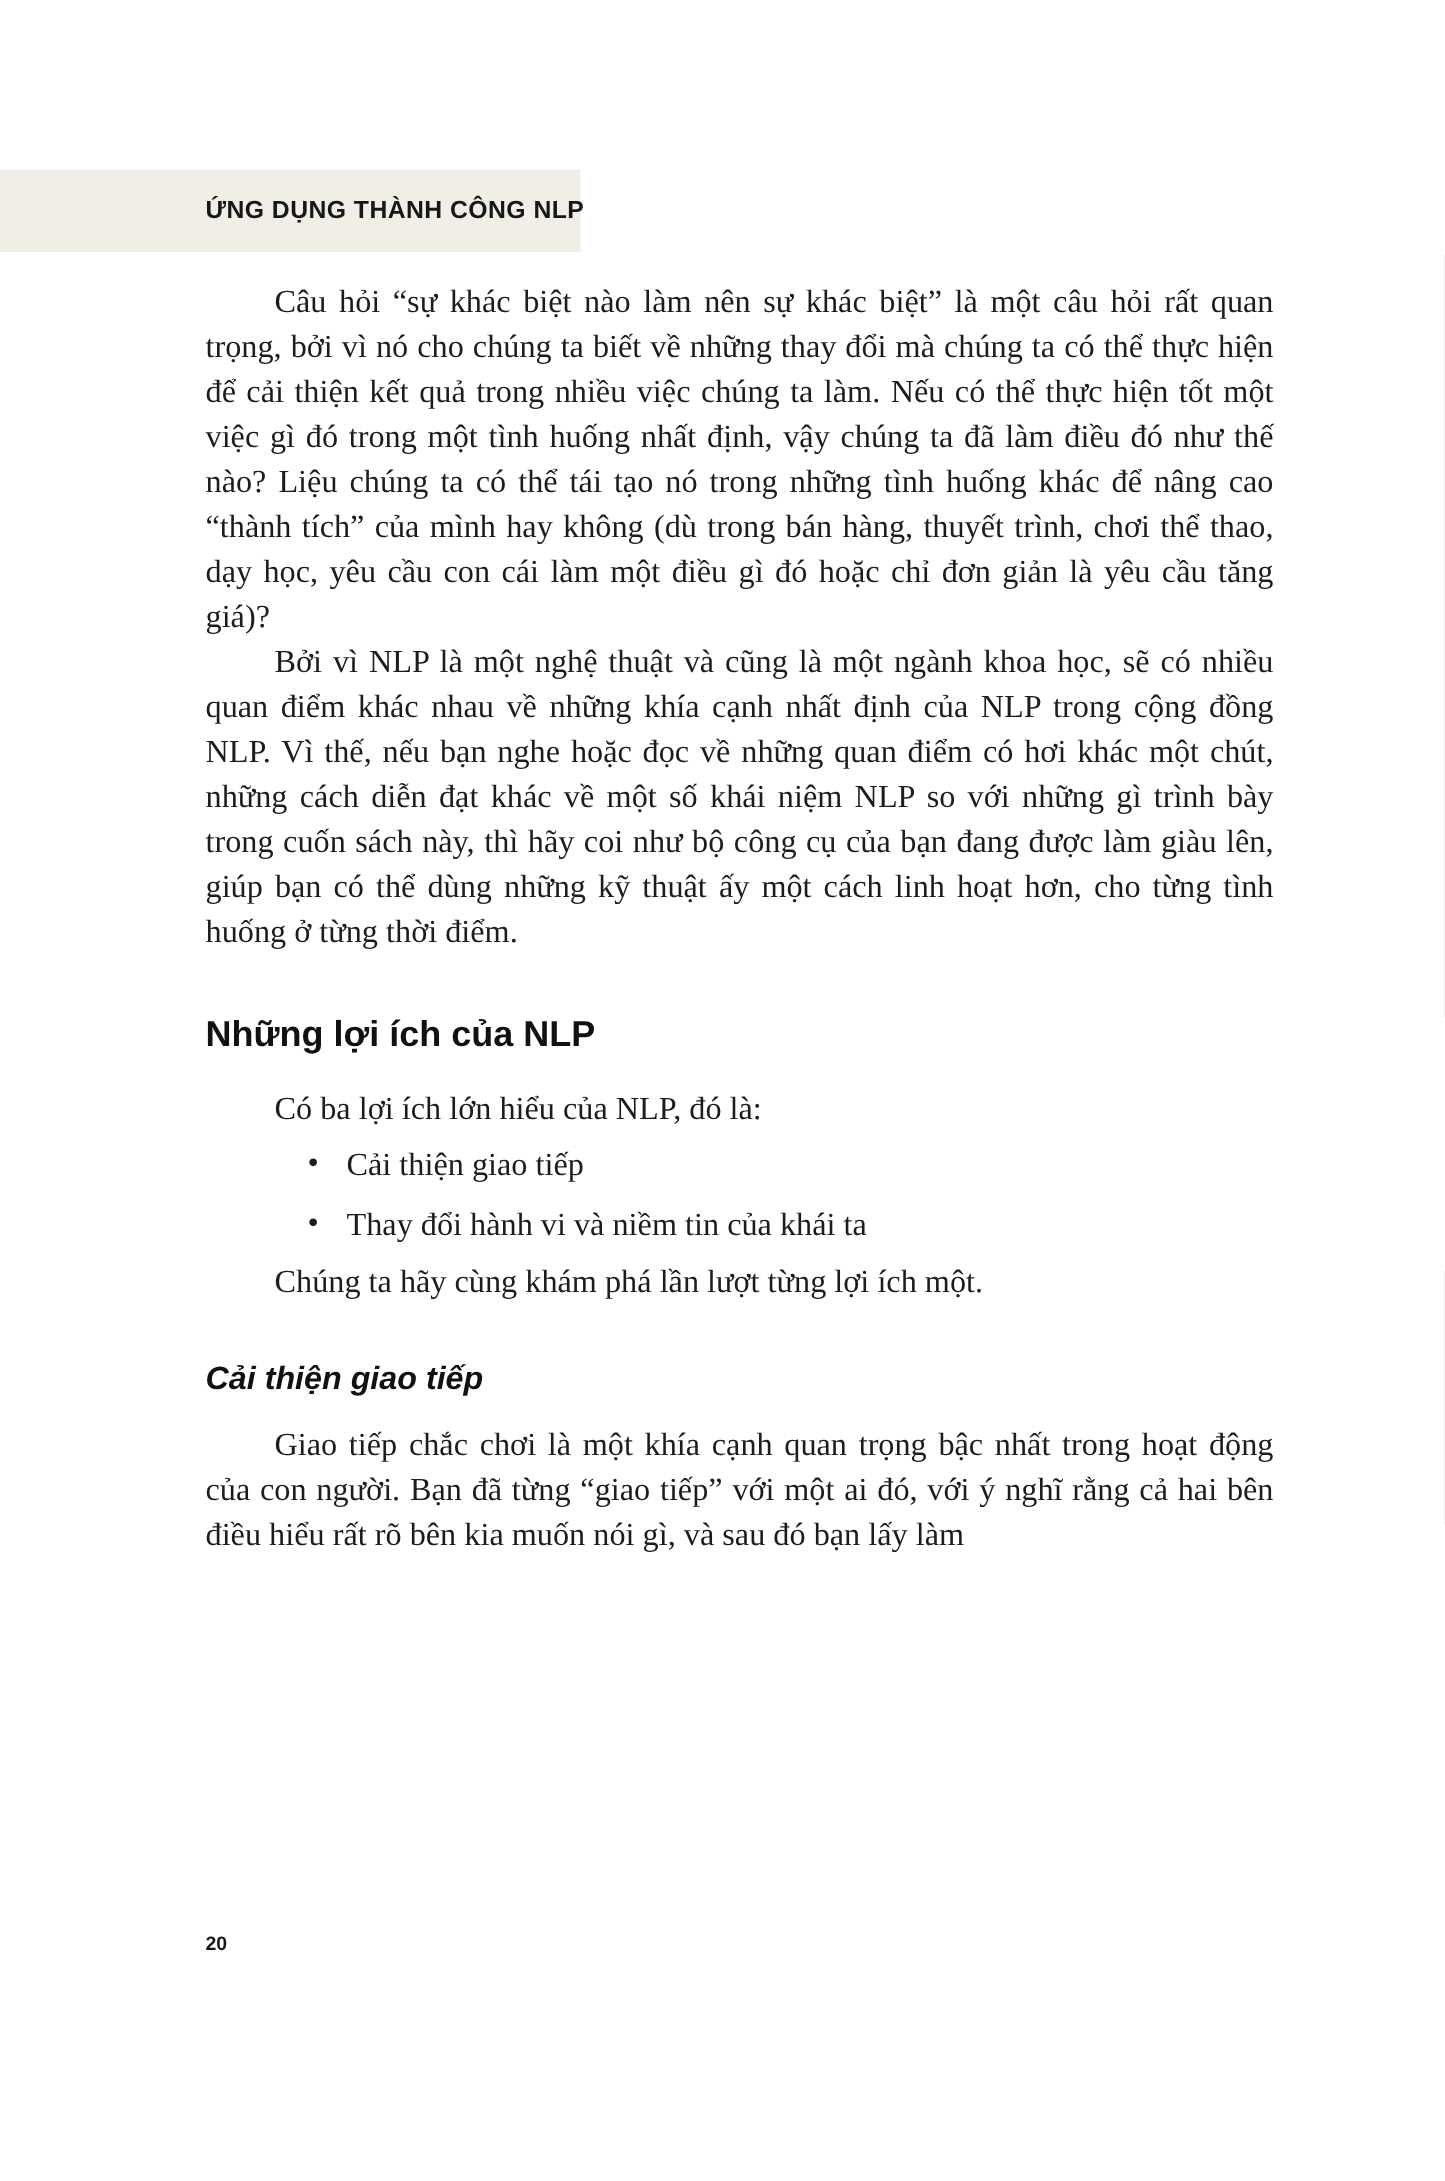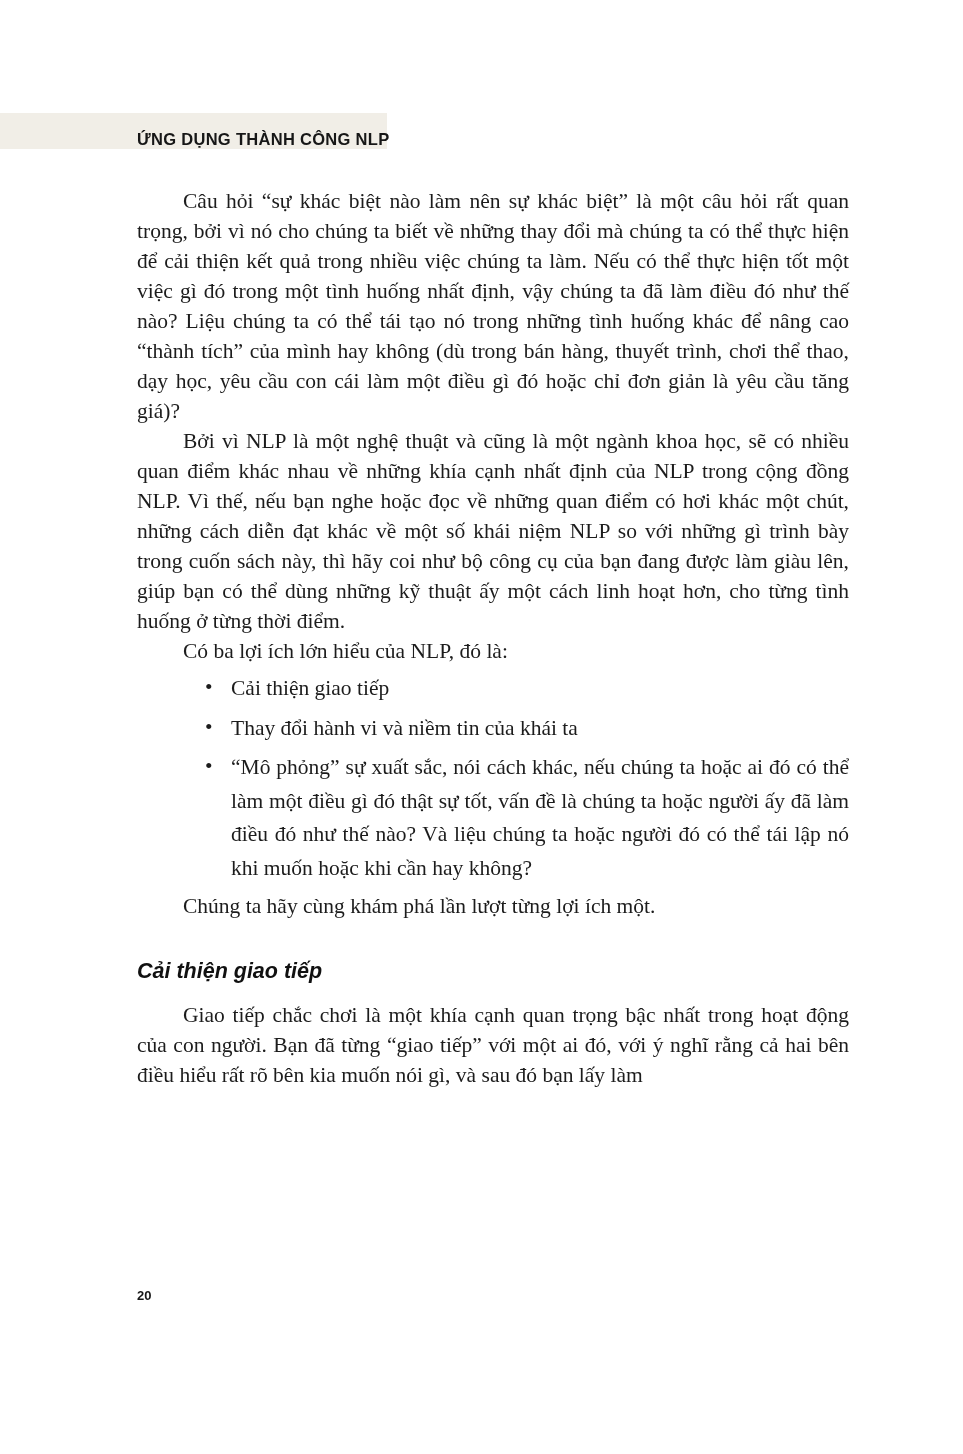--- a/index.html
+++ b/index.html
@@ -15,24 +15,24 @@
     background: #ffffff;
     color: #1c1c1c;
     font-family: "Liberation Serif", serif;
     overflow: hidden;
   }
   .header-band {
     position: absolute;
     top: 113px;
     left: 0;
     width: 387px;
-    height: 36px;
+    height: 55px;
     background: #f1eee7;
     display: flex;
-    align-items: flex-end;
+    align-items: center;
   }
   .header-title {
     font-family: "Liberation Sans", sans-serif;
     font-weight: 700;
     font-size: 16.5px;
     letter-spacing: 0.3px;
     color: #171717;
     padding-left: 137px;
     white-space: nowrap;
   }
@@ -104,27 +104,27 @@
   <div class="header-band">
     <span class="header-title">ỨNG DỤNG THÀNH CÔNG NLP</span>
   </div>
 
   <div class="content">
 
     <p class="body-para indent">Câu hỏi “sự khác biệt nào làm nên sự khác biệt” là một câu hỏi rất quan trọng, bởi vì nó cho chúng ta biết về những thay đổi mà chúng ta có thể thực hiện để cải thiện kết quả trong nhiều việc chúng ta làm. Nếu có thể thực hiện tốt một việc gì đó trong một tình huống nhất định, vậy chúng ta đã làm điều đó như thế nào? Liệu chúng ta có thể tái tạo nó trong những tình huống khác để nâng cao “thành tích” của mình hay không (dù trong bán hàng, thuyết trình, chơi thể thao, dạy học, yêu cầu con cái làm một điều gì đó hoặc chỉ đơn giản là yêu cầu tăng giá)?</p>
 
     <p class="body-para indent">Bởi vì NLP là một nghệ thuật và cũng là một ngành khoa học, sẽ có nhiều quan điểm khác nhau về những khía cạnh nhất định của NLP trong cộng đồng NLP. Vì thế, nếu bạn nghe hoặc đọc về những quan điểm có hơi khác một chút, những cách diễn đạt khác về một số khái niệm NLP so với những gì trình bày trong cuốn sách này, thì hãy coi như bộ công cụ của bạn đang được làm giàu lên, giúp bạn có thể dùng những kỹ thuật ấy một cách linh hoạt hơn, cho từng tình huống ở từng thời điểm.</p>
 
+    <h2 class="section-heading">Những lợi ích của NLP</h2>
 
     <p class="body-para indent">Có ba lợi ích lớn hiểu của NLP, đó là:</p>
 
     <ul class="benefits">
       <li>Cải thiện giao tiếp</li>
       <li>Thay đổi hành vi và niềm tin của khái ta</li>
-      <li>“Mô phỏng” sự xuất sắc, nói cách khác, nếu chúng ta hoặc ai đó có thể làm một điều gì đó thật sự tốt, vấn đề là chúng ta hoặc người ấy đã làm điều đó như thế nào? Và liệu chúng ta hoặc người đó có thể tái lập nó khi muốn hoặc khi cần hay không?</li>
     </ul>
 
     <p class="body-para indent">Chúng ta hãy cùng khám phá lần lượt từng lợi ích một.</p>
 
     <h3 class="sub-heading">Cải thiện giao tiếp</h3>
 
     <p class="body-para indent">Giao tiếp chắc chơi là một khía cạnh quan trọng bậc nhất trong hoạt động của con người. Bạn đã từng “giao tiếp” với một ai đó, với ý nghĩ rằng cả hai bên điều hiểu rất rõ bên kia muốn nói gì, và sau đó bạn lấy làm</p>
 
   </div>
 

